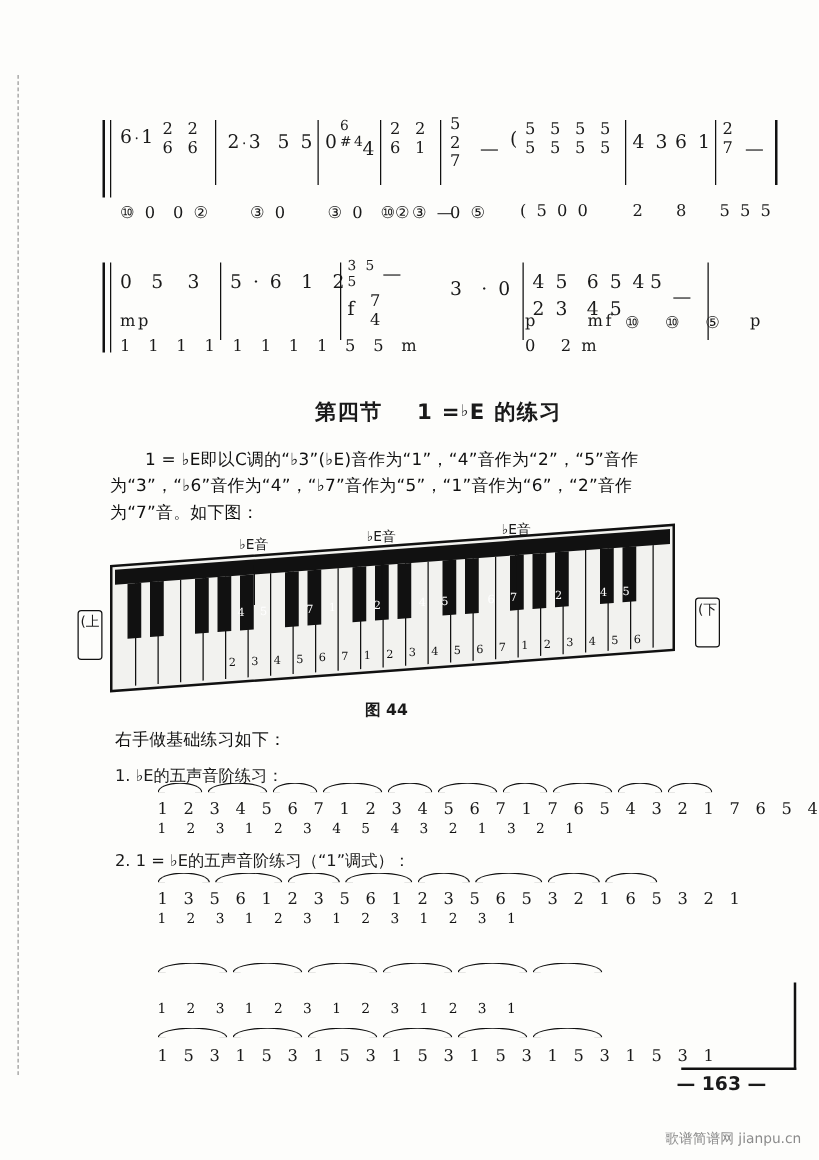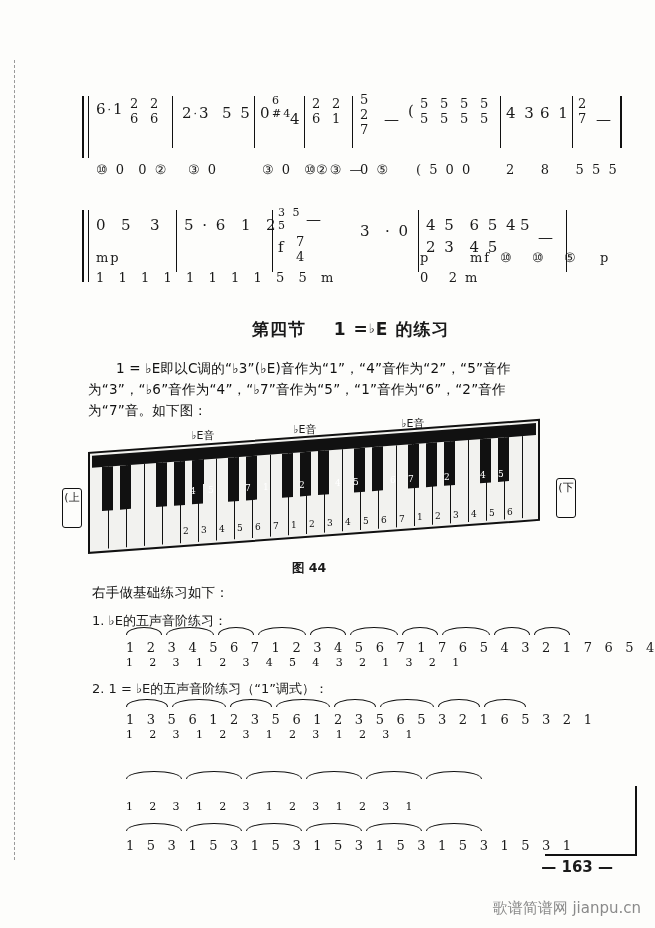--- a/index.html
+++ b/index.html
@@ -198,21 +198,21 @@
     right: 18px;
     bottom: 72px;
     width: 2px;
     height: 70px;
     background: #111;
   }
   .watermark {
     position: absolute;
     right: 14px;
     bottom: 10px;
-    font-size: 15px;
+    font-size: 11px;
     color: #8a8a8a;
     font-family: "DejaVu Sans", "Liberation Sans", sans-serif;
   }
 </style>
 </head>
 <body>
 
 <div class="page">
 
   <div class="margin-rule"></div>
@@ -245,21 +245,21 @@
     <div class="numrow mid" style="left:480px; top:96px;">5<br>5</div>
     <div class="sysline" style="left:500px; top:96px; width:1px; height:52px;"></div>
     <div class="numrow big" style="left:506px; top:104px;">4 3</div>
     <div class="numrow big" style="left:540px; top:104px;">6 1</div>
     <div class="sysline" style="left:572px; top:96px; width:1px; height:52px;"></div>
     <div class="numrow mid" style="left:578px; top:96px;">2<br>7</div>
     <div class="numrow big" style="left:596px; top:110px;">—</div>
     <div class="sysline" style="left:620px; top:96px; width:2px; height:52px;"></div>
 
     <div class="numrow mid" style="left:96px; top:162px;">⑩ 0 &nbsp;0 ②</div>
-    <div class="numrow mid" style="left:188px; top:162px;">③ 0</div>
+    <div class="numrow mid" style="left:200px; top:162px;">③ 0</div>
     <div class="numrow mid" style="left:262px; top:162px;">③ 0 &nbsp;⑩</div>
     <div class="numrow mid" style="left:316px; top:162px;">②③ —</div>
     <div class="numrow mid" style="left:360px; top:162px;">0 ⑤</div>
     <div class="numrow mid" style="left:416px; top:162px;">( 5 0 0</div>
     <div class="numrow mid" style="left:506px; top:162px;">2 &nbsp;&nbsp; 8 &nbsp;&nbsp; 5 5 5</div>
   </div>
 
   <div>
     <div class="sysline" style="left:82px; top:210px; width:2px; height:72px;"></div>
     <div class="sysline" style="left:88px; top:210px; width:1px; height:72px;"></div>

